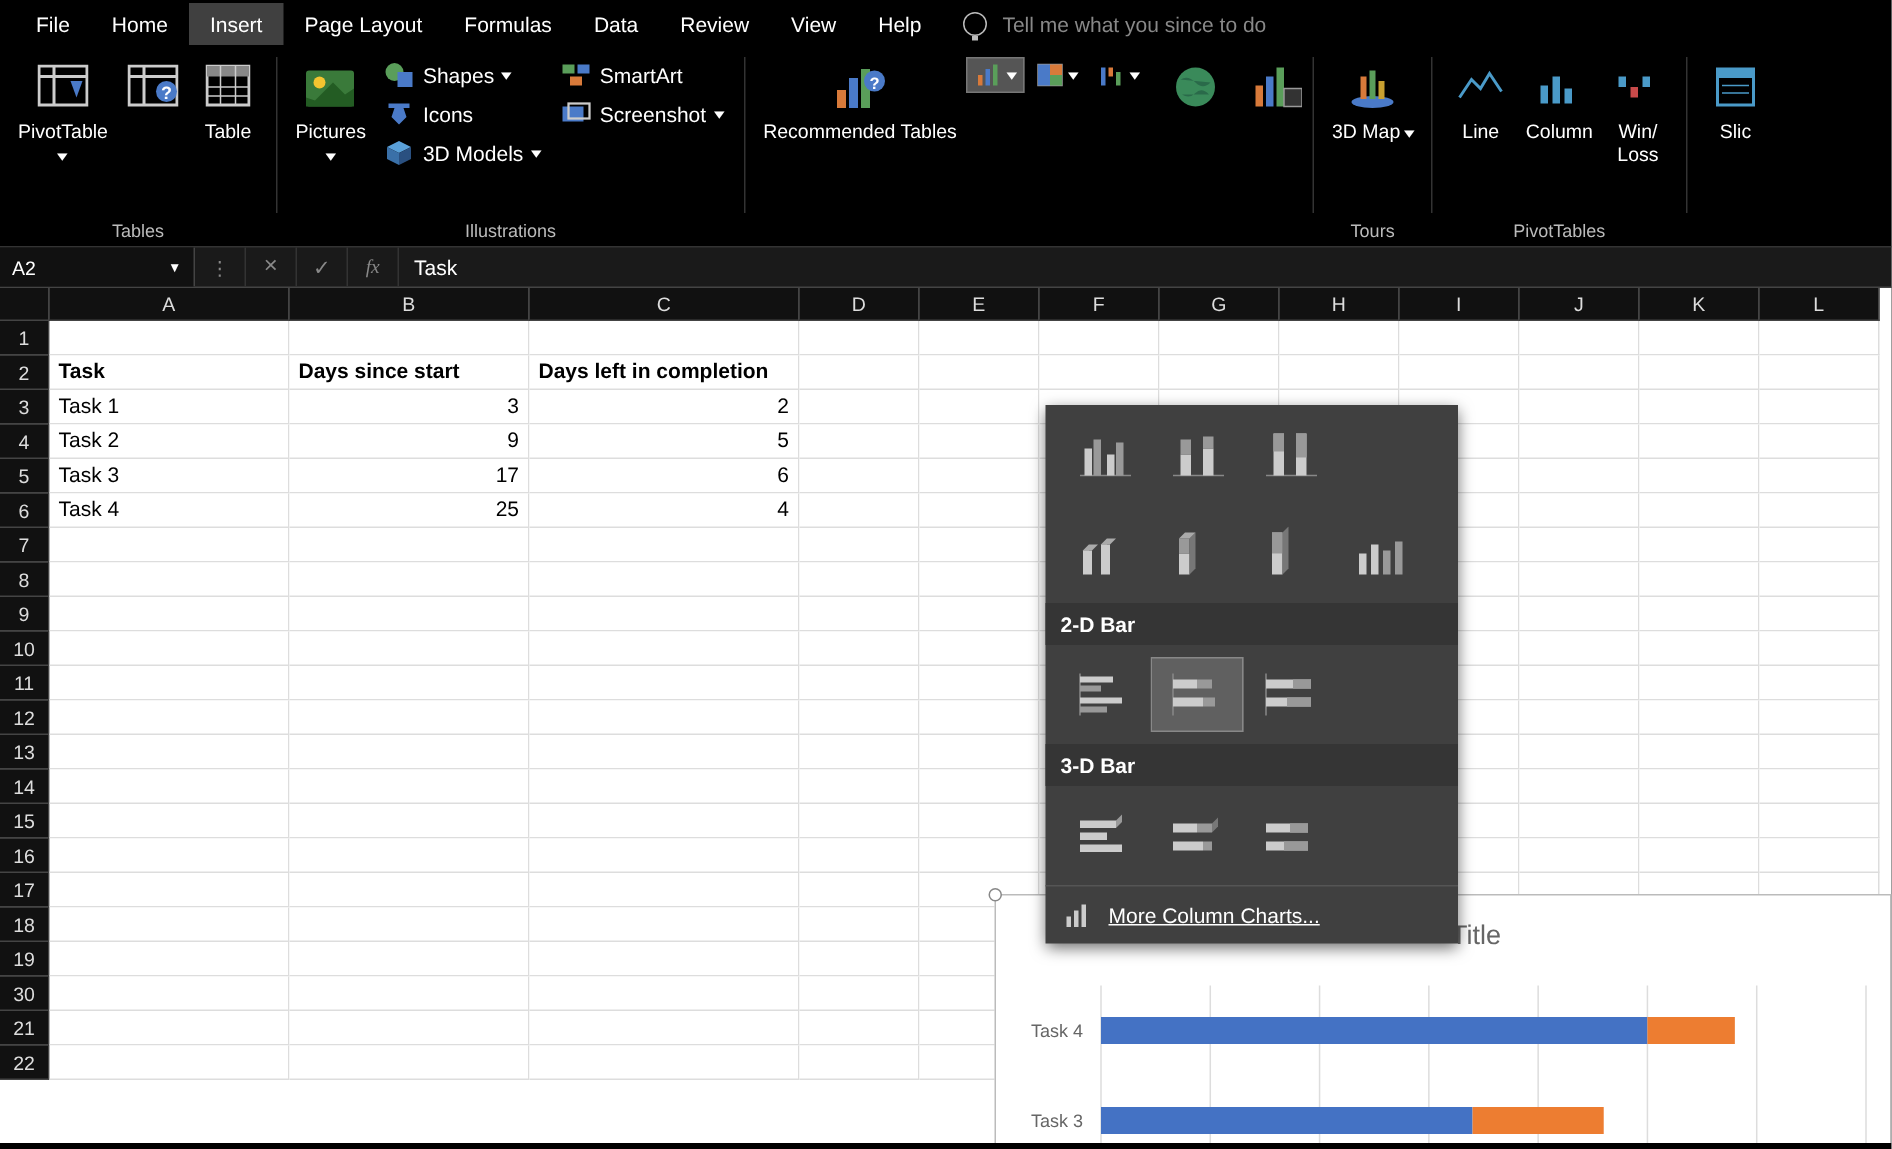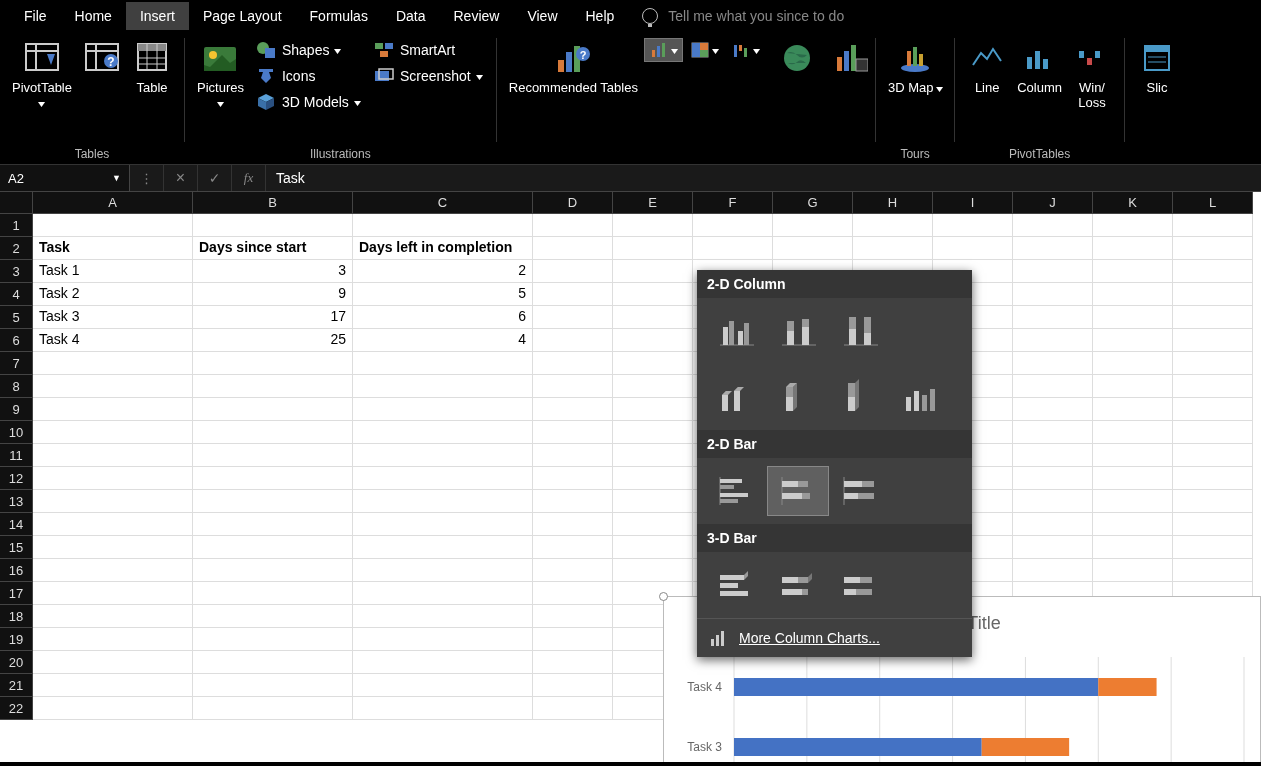--- a/index.html
+++ b/index.html
@@ -386,21 +386,21 @@
       <div class="row-h">10</div>
       <div class="row-h">11</div>
       <div class="row-h">12</div>
       <div class="row-h">13</div>
       <div class="row-h">14</div>
       <div class="row-h">15</div>
       <div class="row-h">16</div>
       <div class="row-h">17</div>
       <div class="row-h">18</div>
       <div class="row-h">19</div>
-      <div class="row-h">20</div>
+      <div class="row-h">30</div>
       <div class="row-h">21</div>
       <div class="row-h">22</div>
     </div>
   <div class="cells" id="cells">
       <div class="row">
         <div class="cell" style="width: 160px;"></div>
         <div class="cell" style="width: 160px;"></div>
         <div class="cell" style="width: 180px;"></div>
         <div class="cell" style="width: 80px;"></div>
         <div class="cell" style="width: 80px;"></div>
@@ -743,21 +743,20 @@
         <rect x="70" y="261" width="43.714285714285715" height="18" fill="#4472C4"></rect>
         <rect x="113.71428571428572" y="261" width="29.142857142857142" height="18" fill="#ED7D31"></rect>
         <rect x="160" y="332" width="9" height="9" fill="#4472C4"></rect>
         <text x="174" y="341" font-size="12" fill="#666">Days since start</text>
         <rect x="308" y="332" width="9" height="9" fill="#ED7D31"></rect>
         <text x="322" y="341" font-size="12" fill="#666">Days left in completion</text>
       </svg>
   </div>
 
   <div class="chart-menu">
-    <div class="sect-h">2-D Column</div>
     <div class="chart-row">
       <div class="chart-opt">
           <svg width="40" height="36">
             <line x1="4" y1="32" x2="38" y2="32" stroke="#888"></line>
             <rect x="7" y="14" width="5" height="18" fill="#ccc"></rect>
             <rect x="13" y="8" width="5" height="24" fill="#999"></rect>
             <rect x="22" y="18" width="5" height="14" fill="#ccc"></rect>
             <rect x="28" y="10" width="5" height="22" fill="#999"></rect>
           </svg>
         </div>

